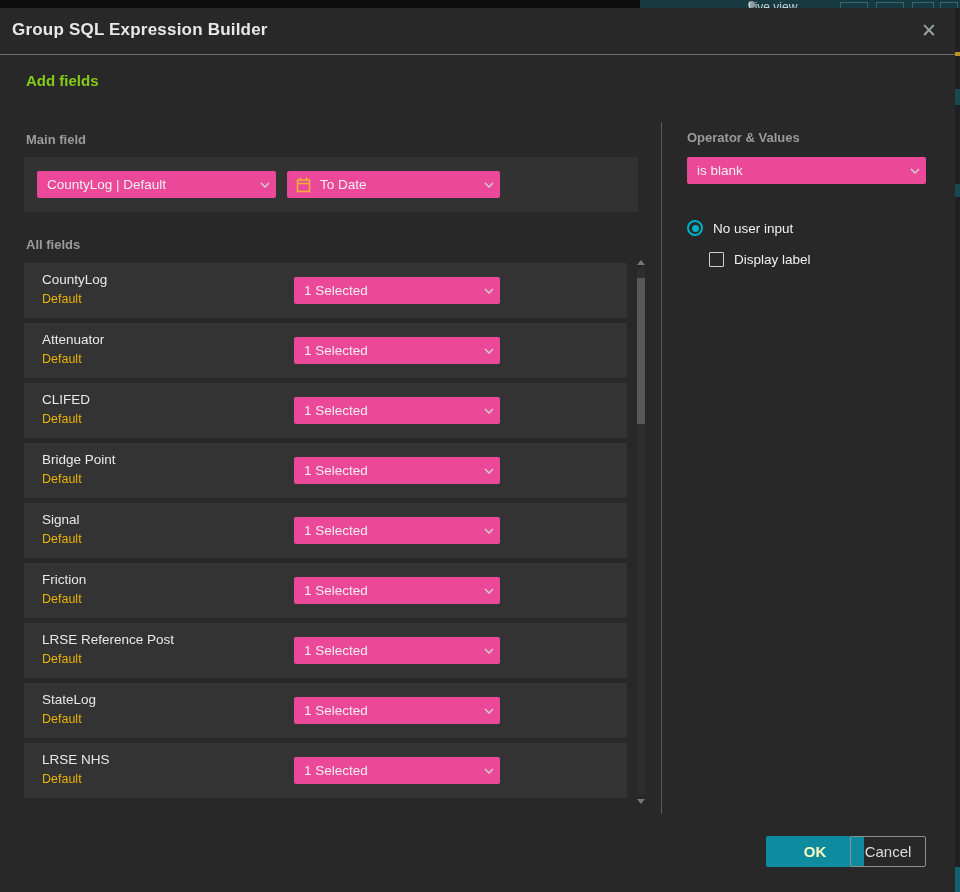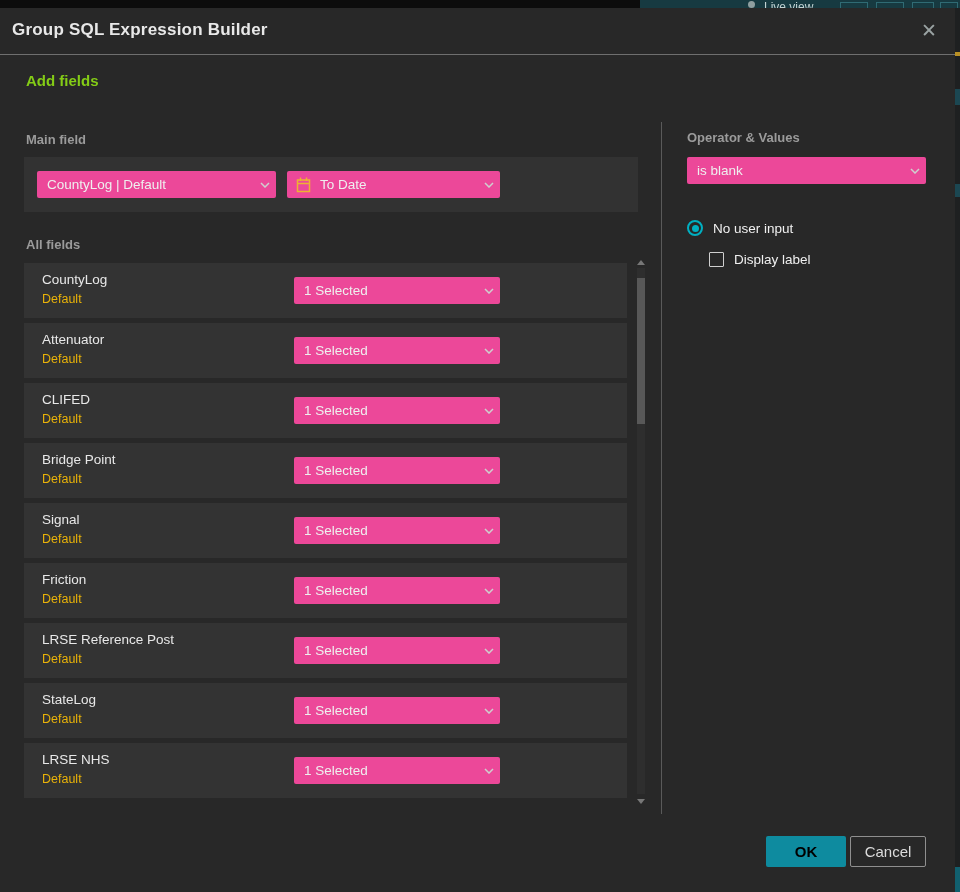--- a/index.html
+++ b/index.html
@@ -3,21 +3,21 @@
 <meta charset="utf-8">
 <style>
   * { margin:0; padding:0; box-sizing:border-box; }
   html,body { width:960px; height:892px; background:#0c0c0c; font-family:"Liberation Sans", sans-serif; }
   .stage { position:relative; width:960px; height:892px; overflow:hidden; }
 
   
   .top-strip { position:absolute; left:0; top:0; width:960px; height:8px; background:#0c0c0c; overflow:hidden; }
   .top-strip .teal-zone { position:absolute; left:640px; top:0; width:320px; height:8px; background:#173a41; }
   .live-dot { position:absolute; left:108px; top:1px; width:7px; height:7px; border-radius:50%; background:#8f9fa0; }
-  .live-label { position:absolute; left:124px; top:0; font-size:12px; color:#c2d2d3; white-space:nowrap; }
+  .live-label { position:absolute; left:108px; top:0; font-size:12px; color:#c2d2d3; white-space:nowrap; }
   .ghost-btn { position:absolute; top:2px; height:12px; border:1px solid #2f6b74; background:transparent; }
   .ghost-btn.b1 { left:200px; width:28px; }
   .ghost-btn.b2 { left:236px; width:28px; }
   .ghost-btn.b3 { left:272px; width:22px; }
   .ghost-btn.b4 { left:300px; width:18px; }
   .right-sliver { position:absolute; right:0; top:8px; width:5px; height:884px; background:#1e2021; }
   .sliver-dot { position:absolute; left:0; top:44px; width:5px; height:4px; background:#b99025; }
   .sliver-teal-1 { position:absolute; left:0; top:81px; width:5px; height:16px; background:#1b4752; }
   .sliver-teal-2 { position:absolute; left:0; top:176px; width:5px; height:13px; background:#1b4752; }
   .sliver-teal-3 { position:absolute; left:0; top:859px; width:5px; height:25px; background:#11606f; }
@@ -71,21 +71,21 @@
   .radio-outer { width:16px; height:16px; border:2px solid #00b0c2; border-radius:50%;
                  display:flex; align-items:center; justify-content:center; background:#282828; }
   .radio-inner { width:7px; height:7px; border-radius:50%; background:#00b0c2; }
   .choice-label { margin-left:10px; font-size:13.5px; color:#f0f0f0; }
   .check-row { left:709px; top:244px; }
   .checkbox { width:15px; height:15px; border:1.5px solid #cfcfcf; background:transparent; border-radius:1px; }
 
   
   .btn { position:absolute; top:828px; height:31px; font-size:15px; border-radius:2px; cursor:pointer;
          font-family:"Liberation Sans", sans-serif; display:flex; align-items:center; justify-content:center; }
-  .btn-ok { left:766px; width:80px; background:#0e8b9f; color:#000000; border:none; font-weight:600; }
+  .btn-ok { left:766px; width:98px; background:#0e8b9f; color:#fef9c3; border:none; font-weight:600; }
   .btn-cancel { left:850px; width:76px; background:transparent; color:#dcdcdc; border:1px solid #8f8f8f; }
 </style>
 </head>
 <body>
 
 <div class="stage">
 
   <div class="top-strip">
     <div class="teal-zone">
       <span class="live-dot"></span>

